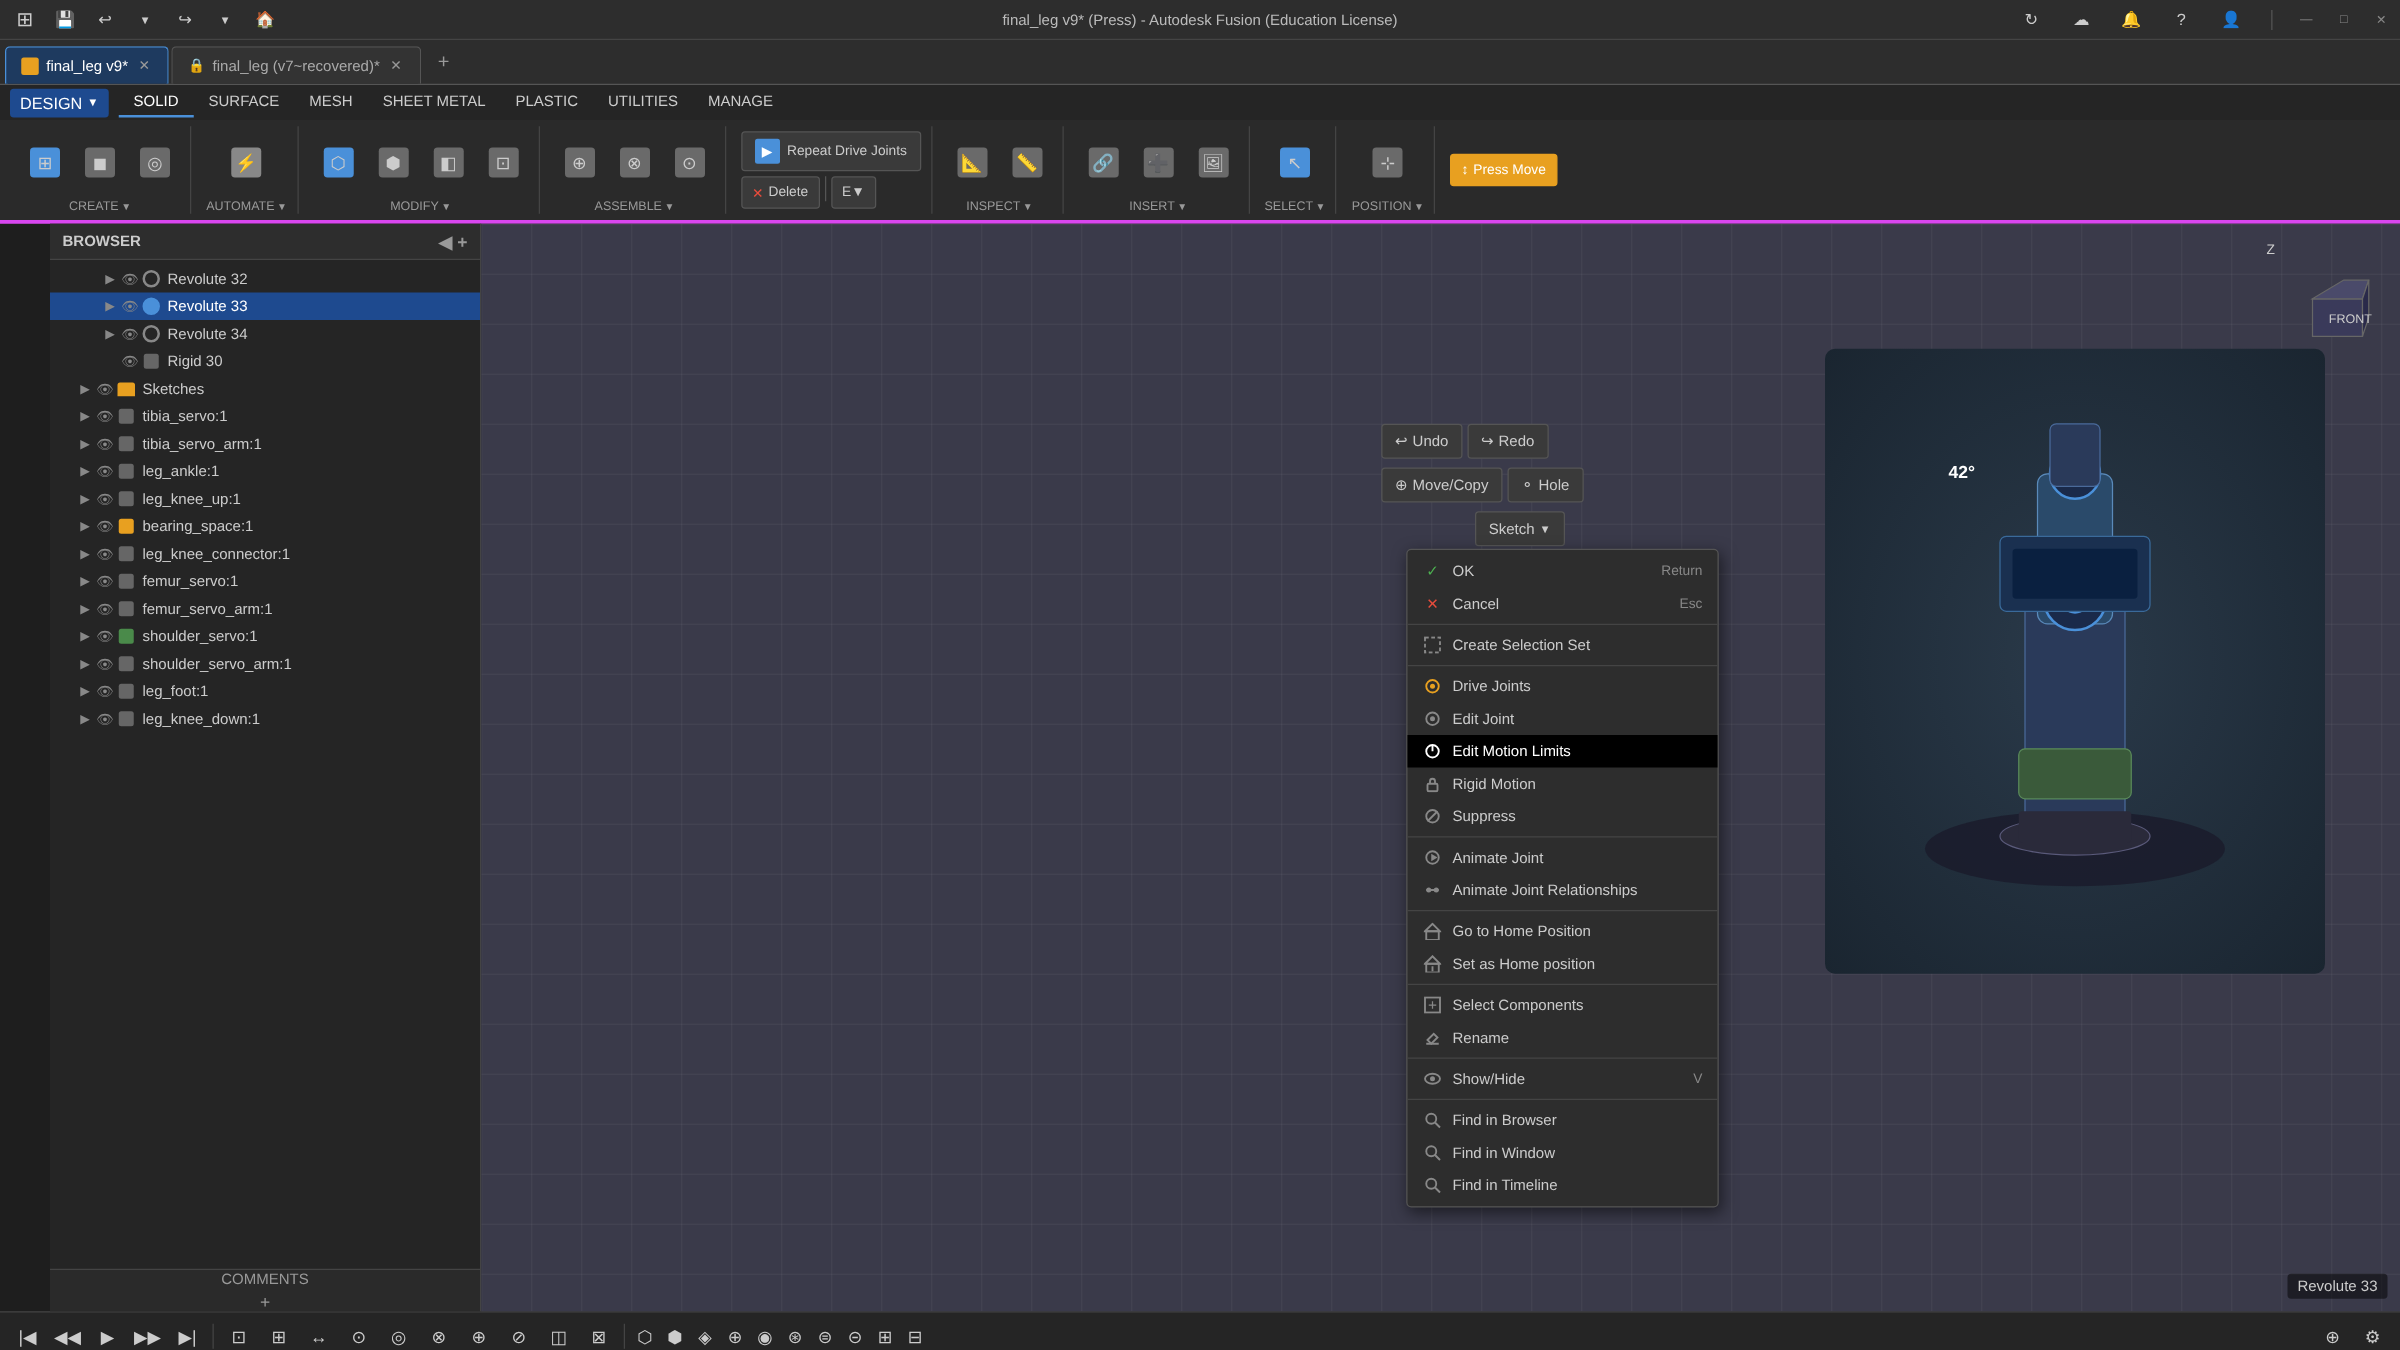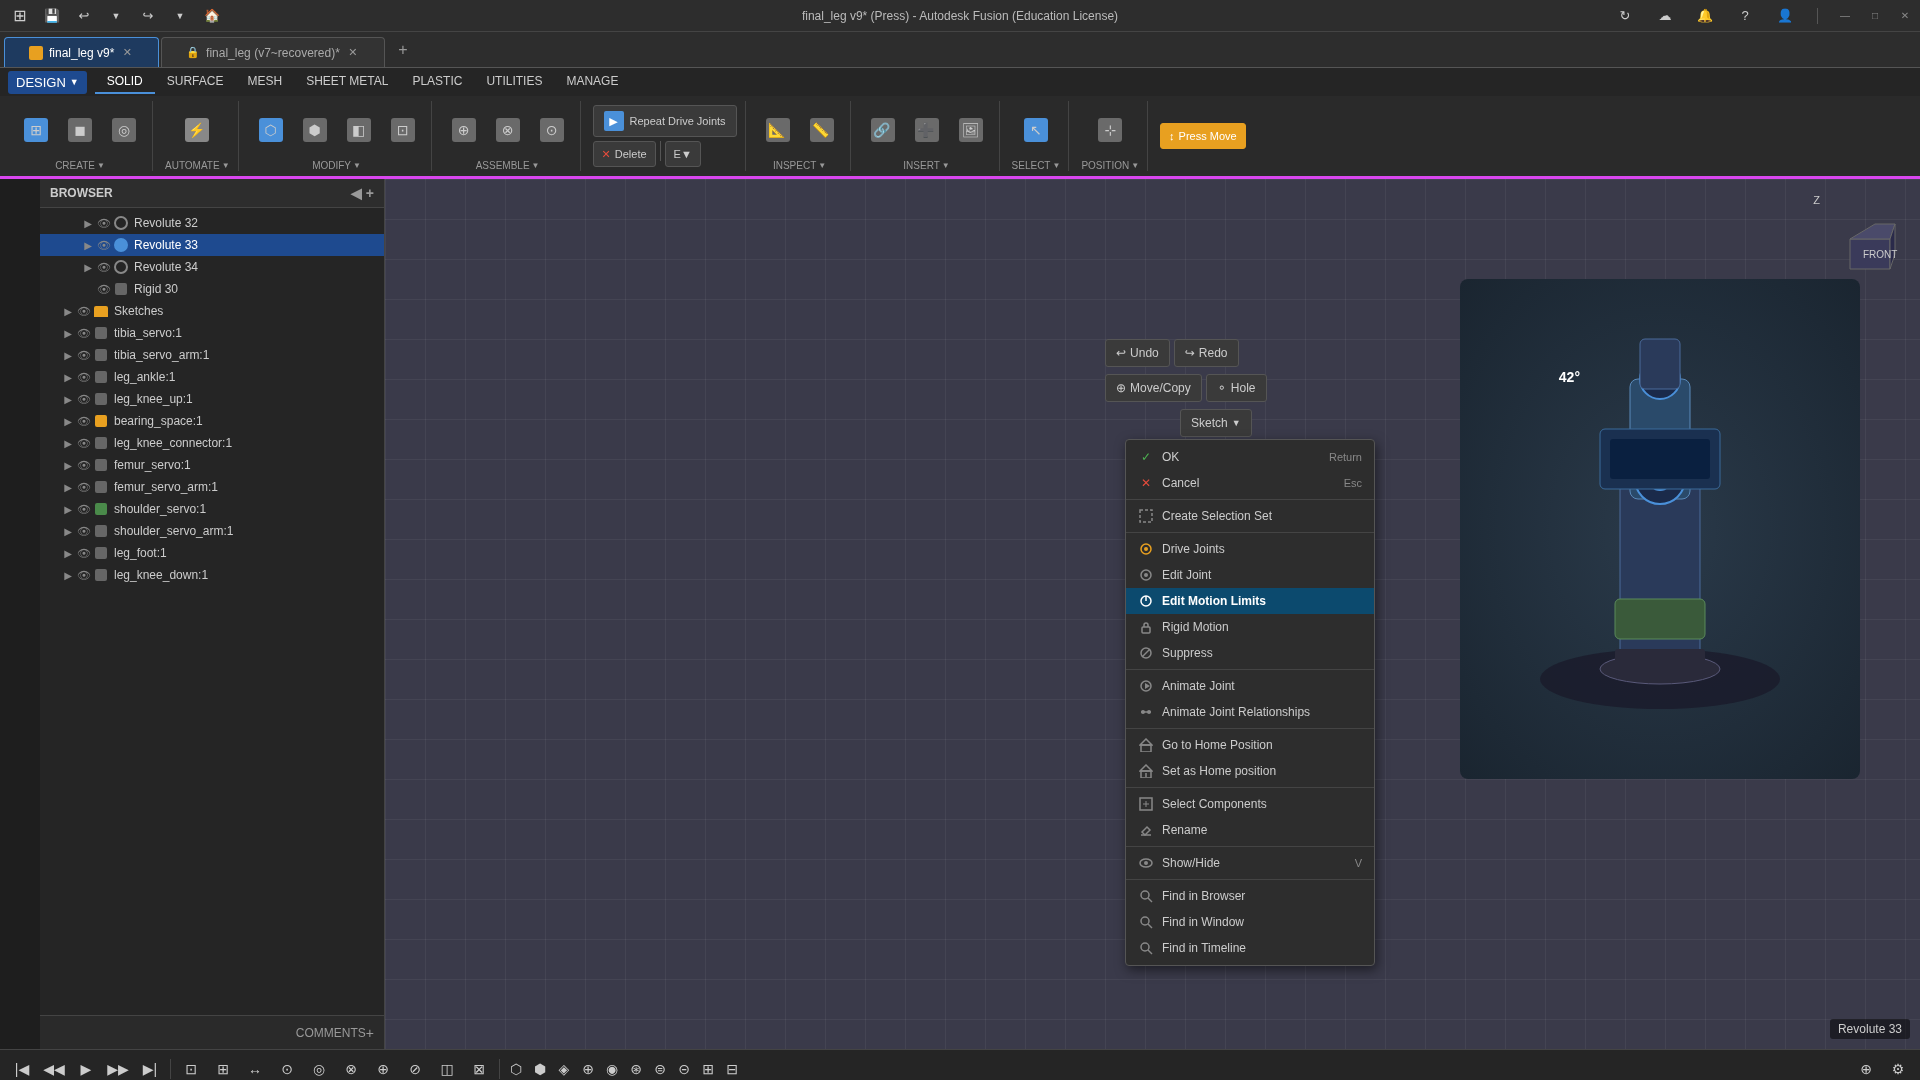--- a/index.html
+++ b/index.html
@@ -27,21 +27,21 @@
     #tabbar {
       height: 36px;
       background: #2d2d2d;
       display: flex;
       align-items: flex-end;
       padding: 0 4px;
       border-bottom: 1px solid #555;
     }
     .tab {
       height: 30px;
-      padding: 0 24px;
+      padding: 0 12px;
       display: flex;
       align-items: center;
       gap: 6px;
       font-size: 12px;
       cursor: pointer;
       border-radius: 4px 4px 0 0;
       color: #aaa;
       background: #333;
       border: 1px solid #555;
       border-bottom: none;
@@ -225,21 +225,21 @@
     }
     .ctx-menu-item {
       display: flex;
       align-items: center;
       padding: 5px 12px;
       font-size: 12px;
       color: #ccc;
       cursor: pointer;
       gap: 8px;
     }
-    .ctx-menu-item.highlighted { background: #0c4a6e; color: #fff; font-weight: bold; }
+    .ctx-menu-item.highlighted { background: #000000; color: #fff; }
     .ctx-menu-separator { height: 1px; background: #444; margin: 3px 0; }
     .ctx-menu-icon { width: 16px; height: 16px; display: flex; align-items: center; justify-content: center; font-size: 12px; flex-shrink: 0; }
     .ctx-menu-shortcut { margin-left: auto; color: #888; font-size: 11px; }
 
     
     #undo-redo {
       position: absolute;
       top: 160px;
       left: 720px;
       display: flex;
@@ -315,21 +315,22 @@
     
     #comments-bar {
       height: 34px;
       background: #2a2a2a;
       border-top: 1px solid #444;
       display: flex;
       align-items: center;
       padding: 0 10px;
       font-size: 12px;
       color: #999;
-      justify-content: flex-end;
+      justify-content: space-between;
+      flex-direction: column;
     }
 
     
     #revolute-label {
       position: absolute;
       bottom: 10px;
       right: 10px;
       background: rgba(0,0,0,0.5);
       color: #ccc;
       font-size: 12px;

